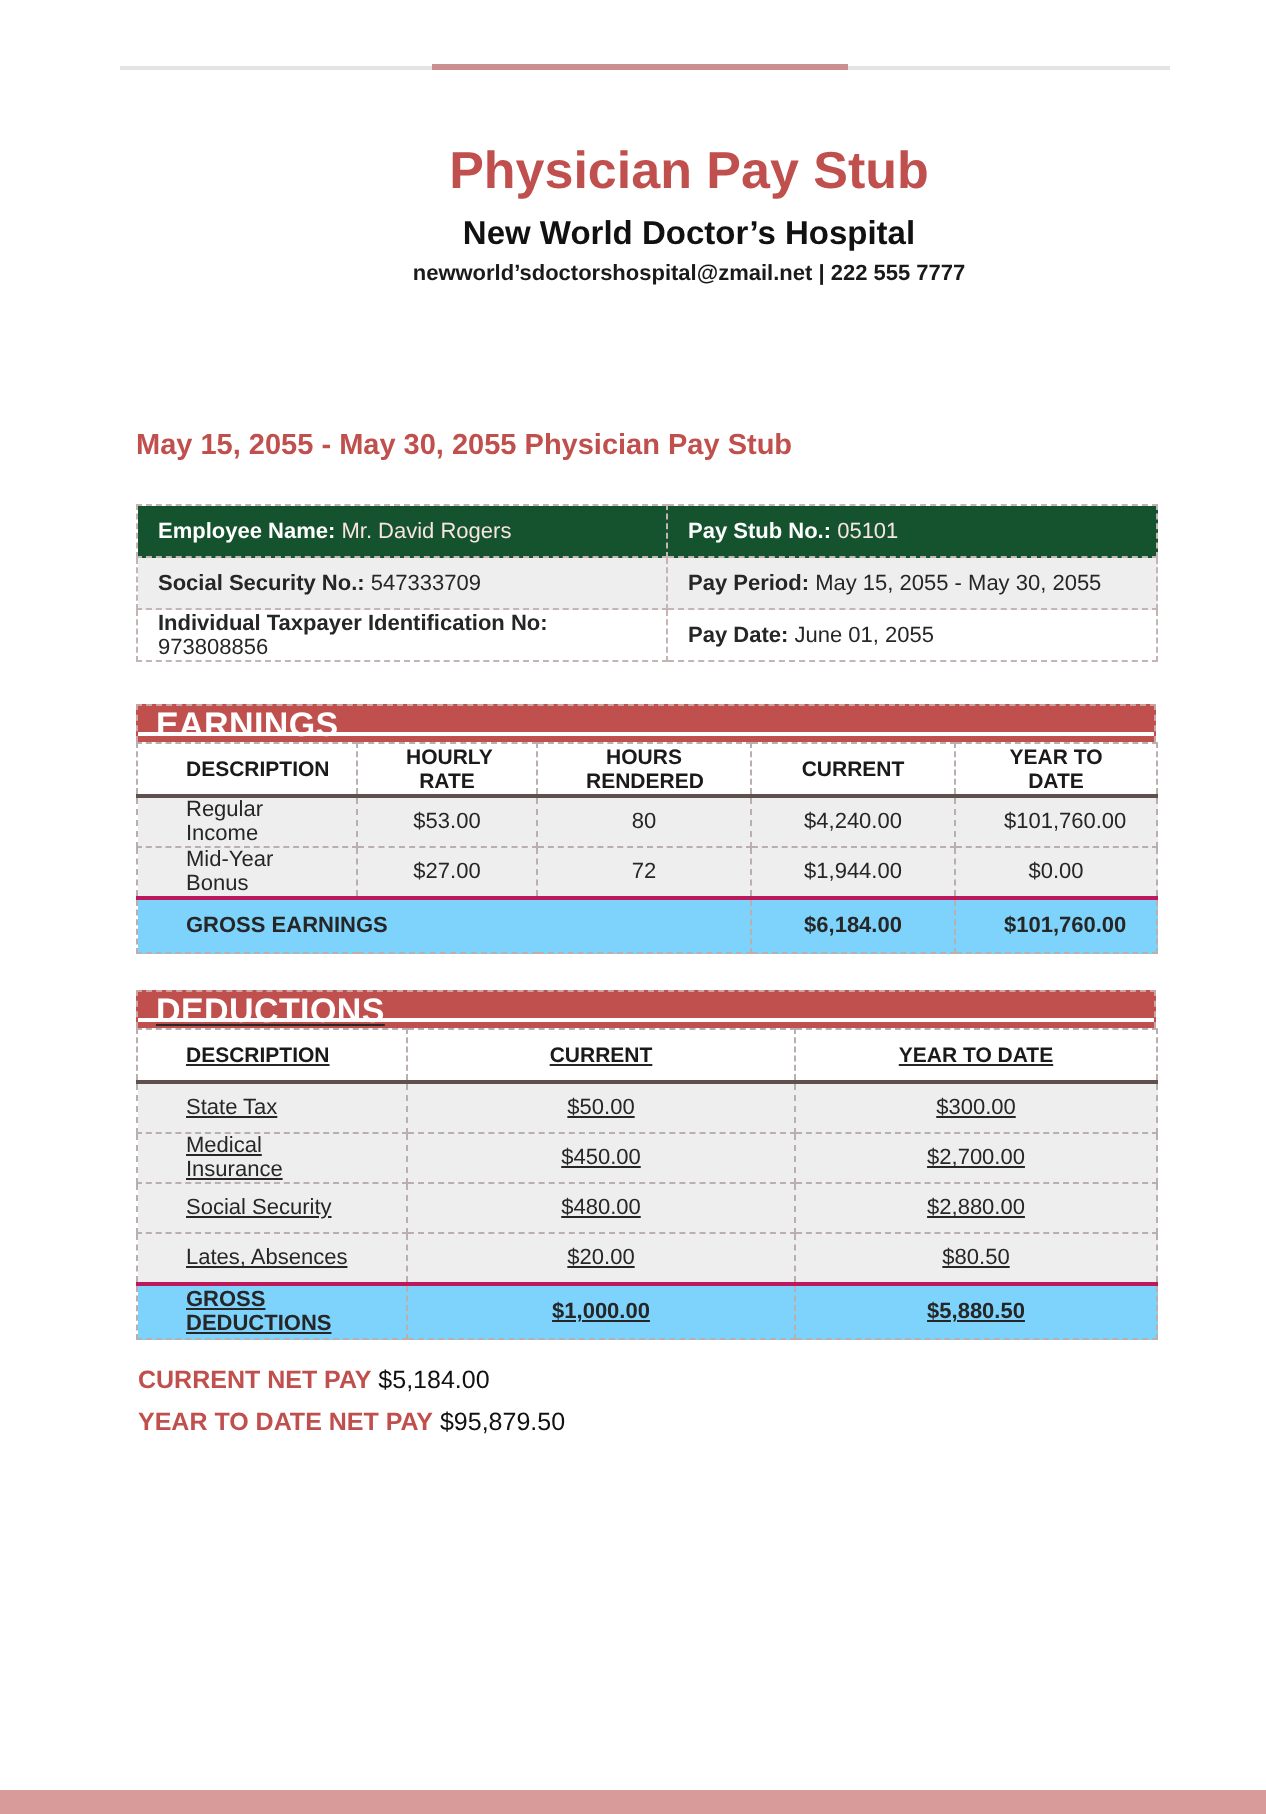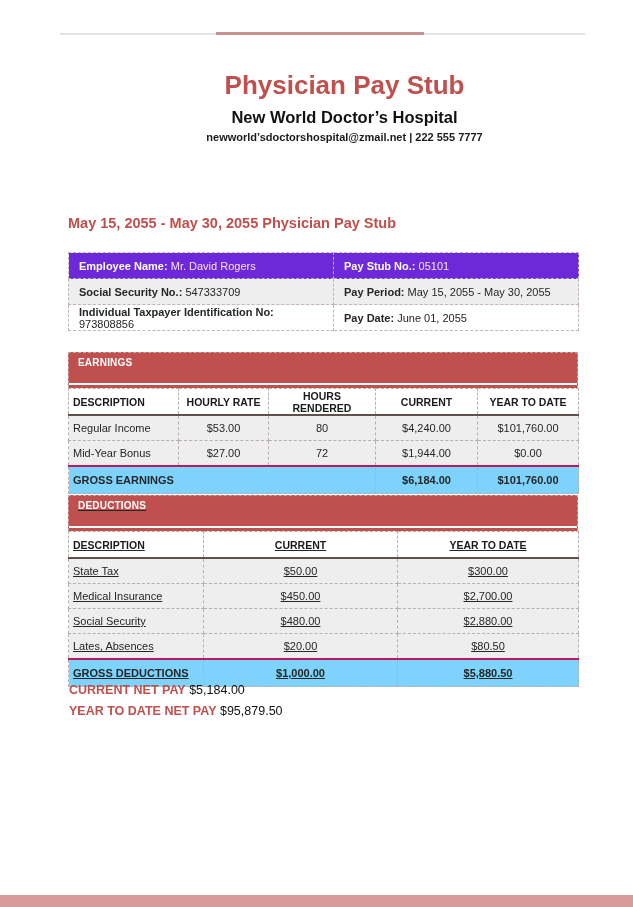--- a/index.html
+++ b/index.html
@@ -22,37 +22,37 @@
     text-decoration-line:underline; text-decoration-style:wavy;
     text-decoration-color:#e03b2f; text-decoration-thickness:1px; text-underline-offset:2px;
   }
 
   
   .section-heading { position:absolute; top:215px; left:68px; margin:0; font-size:14.5px; font-weight:bold; color:#c0504d; }
 
   
   .emp-table { position:absolute; top:252px; left:68px; width:510px; border-collapse:collapse; font-size:11px; table-layout:fixed; }
   .emp-table td { border:1px dashed #c4b5b4; padding:0 10px; height:25px; vertical-align:middle; background:#ffffff; }
-  .emp-table tr.red-row td { background:#6d28d9; color:#ffffff;margin-top:24px; }
+  .emp-table tr.red-row td { background:#14532d; color:#ffffff;margin-top:24px; }
   .emp-table tr.shade td { background:#efeeee; }
   .emp-table .label { font-weight:bold; }
   .emp-table tr.red-row .value { color:#f7e4e3; }
 
   
   .sec { position:absolute; left:68px; width:510px; }
   .sec-earnings { top:352px; }
   .sec-deductions { top:495px;text-decoration:underline; }
   .band {
     position:relative; background:#c0504d; border:1px dashed #cba3a2; border-bottom:none;
-    color:#ffffff; font-weight:bold; font-size:10px; line-height:13px;
-    padding:3px 9px 19px; letter-spacing:0.2px;
+    color:#ffffff; font-weight:bold; font-size:17px; line-height:13px;
+    padding:3px 9px 2px; letter-spacing:0.2px;
   }
   .band::after { content:""; position:absolute; left:0; right:0; bottom:3px; height:2px; background:#ffffff; }
   .tbl { width:510px; border-collapse:collapse; font-size:11px; table-layout:fixed; background:#ffffff; }
-  .tbl th, .tbl td { border:1px dashed #b9afae; padding:0 4px; height:24px; text-align:center; vertical-align:middle; background:#ffffff; }
+  .tbl th, .tbl td { border:1px dashed #b9afae; padding:0 24px; height:24px; text-align:center; vertical-align:middle; background:#ffffff; }
   .tbl th { font-weight:bold; font-size:10.5px; height:25px; border-bottom:2px solid #5f504e; color:#1a1a1a; }
   .tbl .l { text-align:left; }
   .tbl tr.shade td { background:#efeeee; }
   .tbl tr.total td { font-weight:bold; height:26px; border-top:2px solid #be185d; background:#7dd3fc; }
 
   
   .netpay { position:absolute; top:683px; left:69px; font-size:12.5px; }
   .netpay p { margin:0 0 7px; }
   .np-label { color:#c0504d; font-weight:bold; }
   .np-value { color:#111111; }

